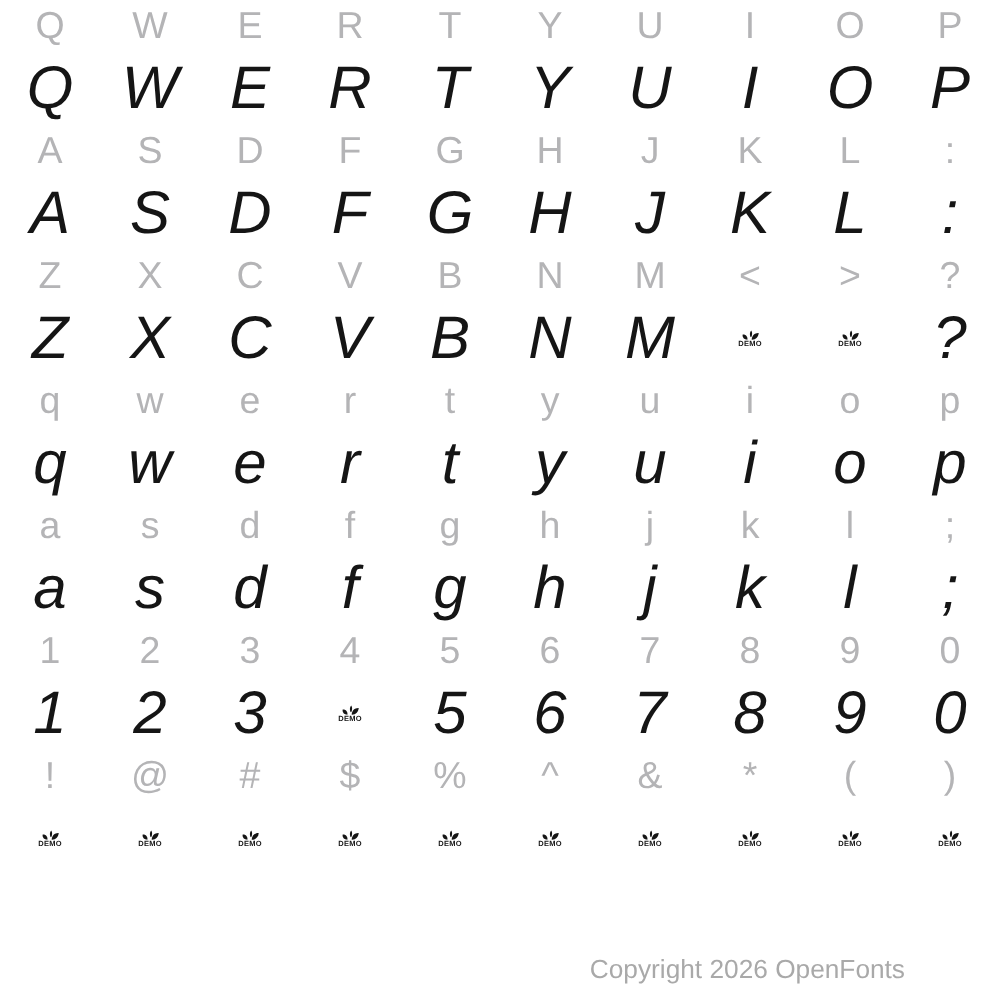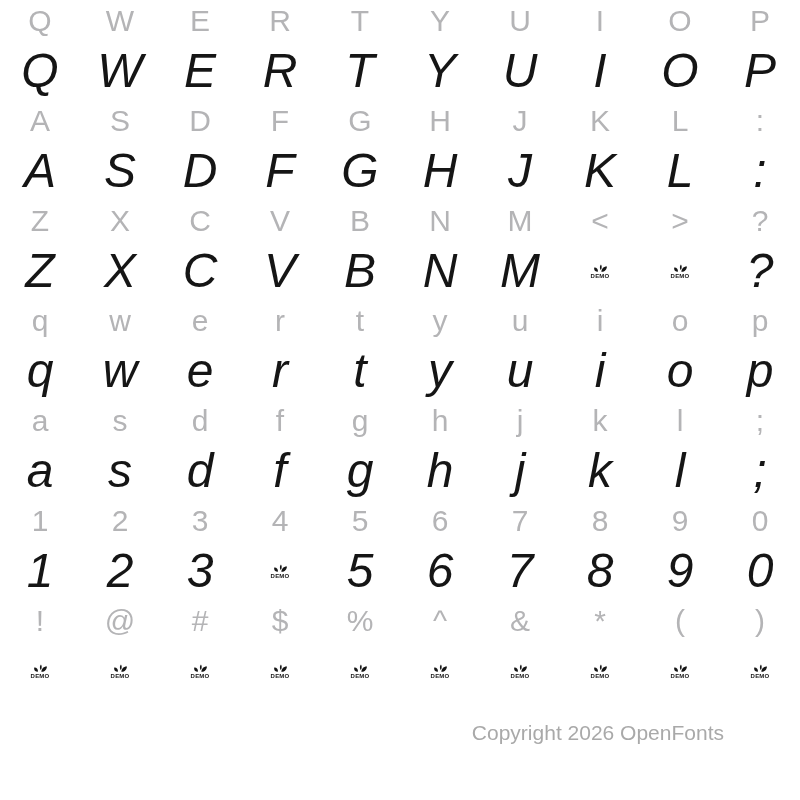--- a/index.html
+++ b/index.html
@@ -52,21 +52,21 @@
     font-style: normal;
     font-weight: 700;
     font-size: 6px;
     line-height: 7px;
     letter-spacing: 0.2px;
     color: var(--demo-black, #151515);
     margin-top: 0px;
   }
   .copyright {
     position: absolute;
-    top: 720px;
+    top: 763px;
     right: 76px;
     font-size: 21px;
     line-height: 26px;
     color: var(--copyright-gray, #a9a9a9);
   }
 </style>
 </head>
 <body>
 
 <div class="page">

